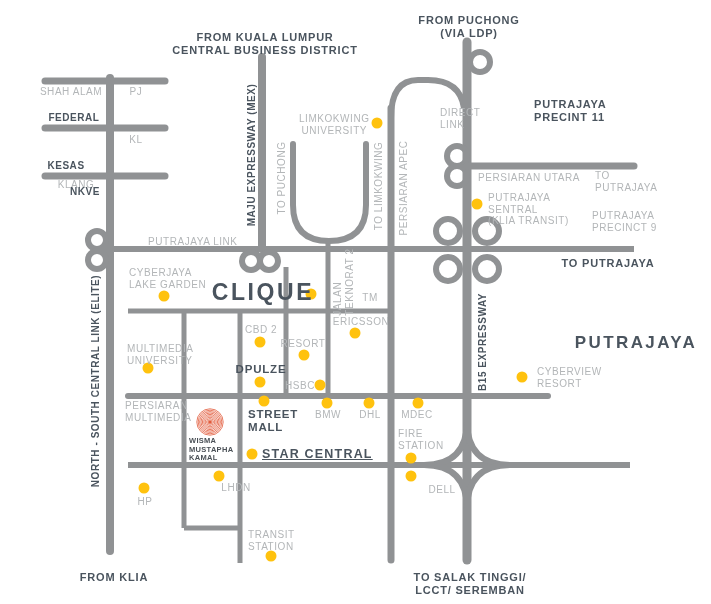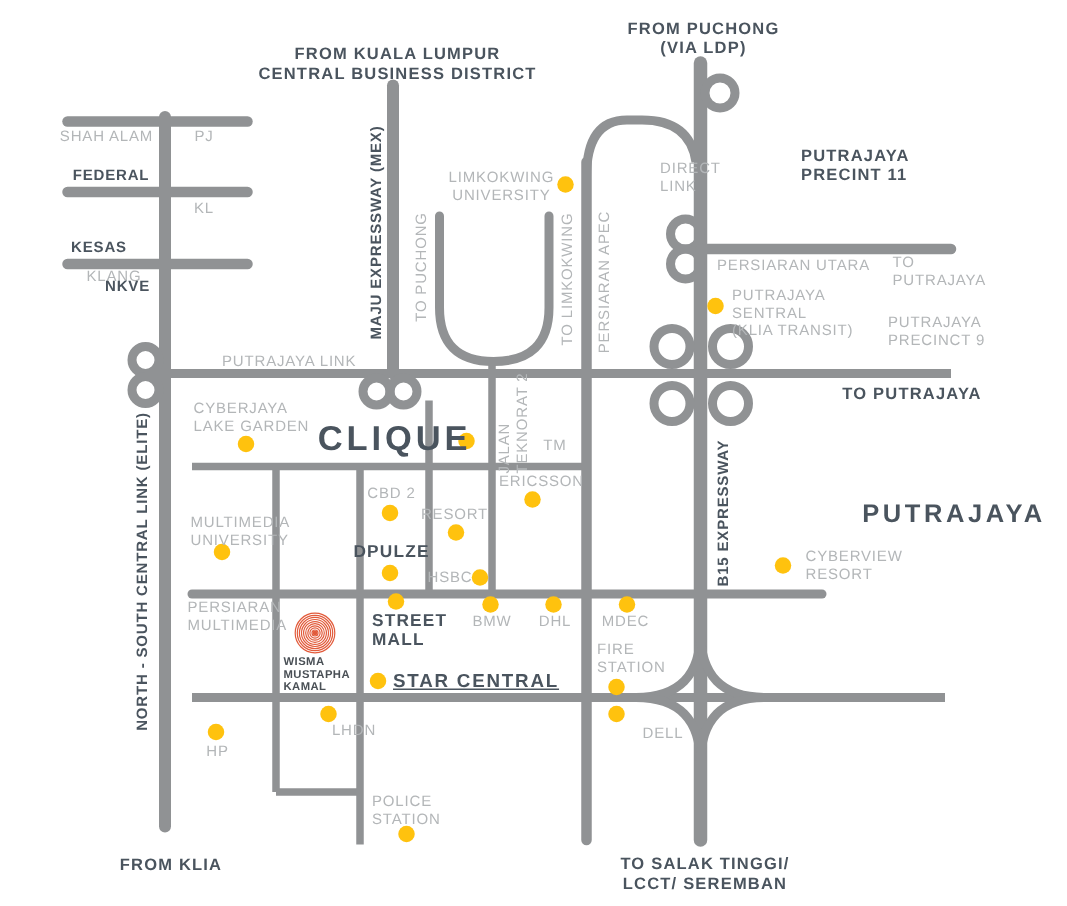--- a/index.html
+++ b/index.html
@@ -162,17 +162,17 @@
       <div class="lbl ctr" style="left: 417px; top: 415px;">MDEC</div>
       <div class="lbl" style="left: 398px; top: 428px;">FIRE
 STATION</div>
       <div class="lbl dk s12" style="left: 262px; top: 448px;">STAR CENTRAL</div>
       <div class="lbl dk s7" style="left: 189px; top: 437px;">WISMA
 MUSTAPHA
 KAMAL</div>
       <div class="lbl ctr" style="left: 236px; top: 488px;">LHDN</div>
       <div class="lbl ctr" style="left: 145px; top: 502px;">HP</div>
       <div class="lbl ctr" style="left: 394px; top: 490px; margin-left: 48px;">DELL</div>
-      <div class="lbl" style="left: 248px; top: 529px;">POLICE
+      <div class="lbl" style="left: 248px; top: 529px;">TRANSIT
 STATION</div>
     </div>
 
 </div>
 
 </body></html>

